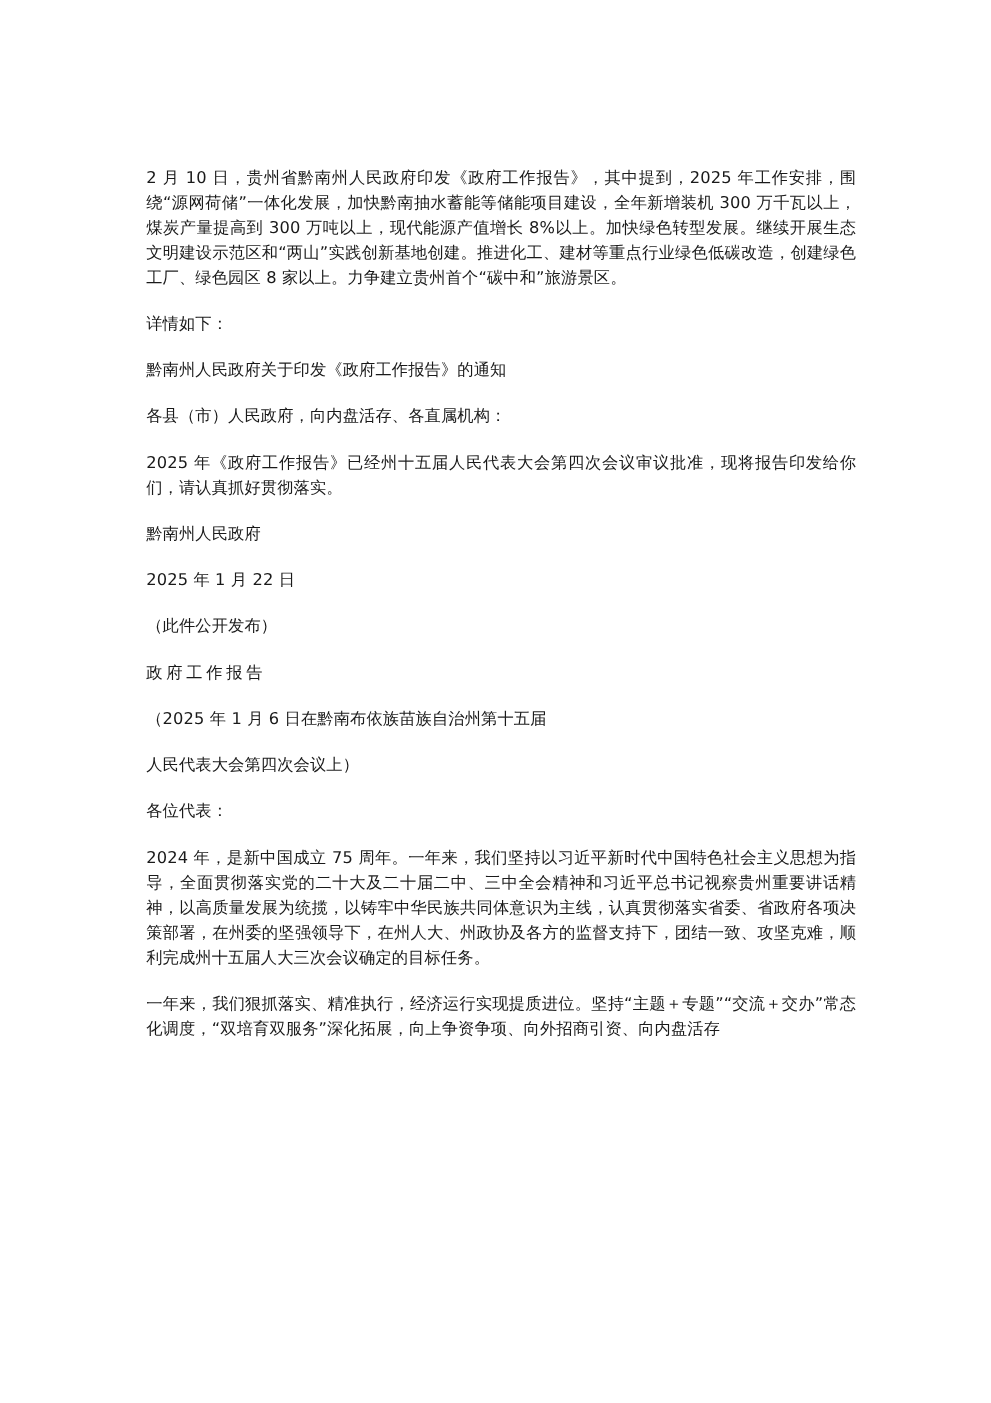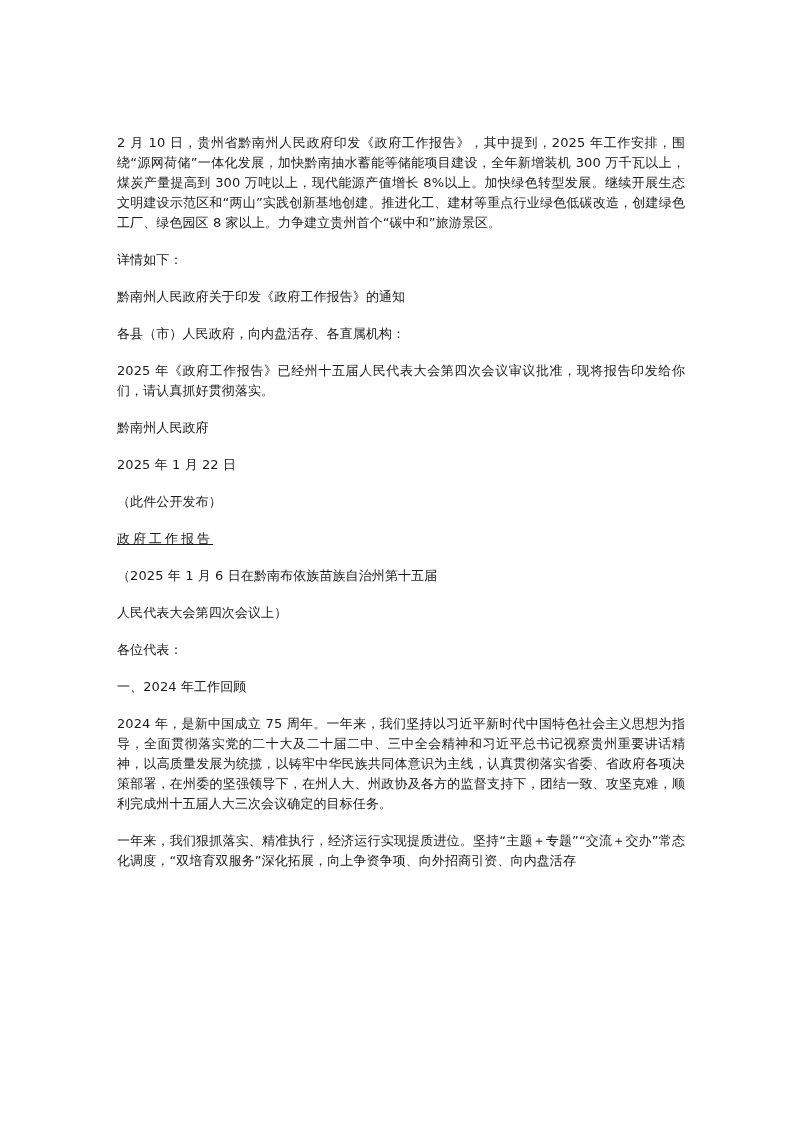--- a/index.html
+++ b/index.html
@@ -25,35 +25,33 @@
     .para {
       margin: 0 0 17px 0;
       font-size: 13px;
       line-height: 20px;
       text-align: justify;
       letter-spacing: 0.1px;
       word-break: break-all;
     }
     .para.spaced {
       letter-spacing: 3px;
-      text-decoration: underline;
     }
   </style>
 </head>
 <body>
 
 <div class="page">
   <p class="para">2 月 10 日，贵州省黔南州人民政府印发《政府工作报告》，其中提到，2025 年工作安排，围绕“源网荷储”一体化发展，加快黔南抽水蓄能等储能项目建设，全年新增装机 300 万千瓦以上，煤炭产量提高到 300 万吨以上，现代能源产值增长 8%以上。加快绿色转型发展。继续开展生态文明建设示范区和“两山”实践创新基地创建。推进化工、建材等重点行业绿色低碳改造，创建绿色工厂、绿色园区 8 家以上。力争建立贵州首个“碳中和”旅游景区。</p>
   <p class="para">详情如下：</p>
   <p class="para">黔南州人民政府关于印发《政府工作报告》的通知</p>
   <p class="para">各县（市）人民政府，向内盘活存、各直属机构：</p>
   <p class="para">2025 年《政府工作报告》已经州十五届人民代表大会第四次会议审议批准，现将报告印发给你们，请认真抓好贯彻落实。</p>
   <p class="para">黔南州人民政府</p>
   <p class="para">2025 年 1 月 22 日</p>
   <p class="para">（此件公开发布）</p>
   <p class="para spaced">政府工作报告</p>
   <p class="para">（2025 年 1 月 6 日在黔南布依族苗族自治州第十五届</p>
   <p class="para">人民代表大会第四次会议上）</p>
   <p class="para">各位代表：</p>
-  <p class="para">一、2024 年工作回顾</p>
   <p class="para">2024 年，是新中国成立 75 周年。一年来，我们坚持以习近平新时代中国特色社会主义思想为指导，全面贯彻落实党的二十大及二十届二中、三中全会精神和习近平总书记视察贵州重要讲话精神，以高质量发展为统揽，以铸牢中华民族共同体意识为主线，认真贯彻落实省委、省政府各项决策部署，在州委的坚强领导下，在州人大、州政协及各方的监督支持下，团结一致、攻坚克难，顺利完成州十五届人大三次会议确定的目标任务。</p>
   <p class="para">一年来，我们狠抓落实、精准执行，经济运行实现提质进位。坚持“主题＋专题”“交流＋交办”常态化调度，“双培育双服务”深化拓展，向上争资争项、向外招商引资、向内盘活存</p>
 </div>
 
 </body></html>

